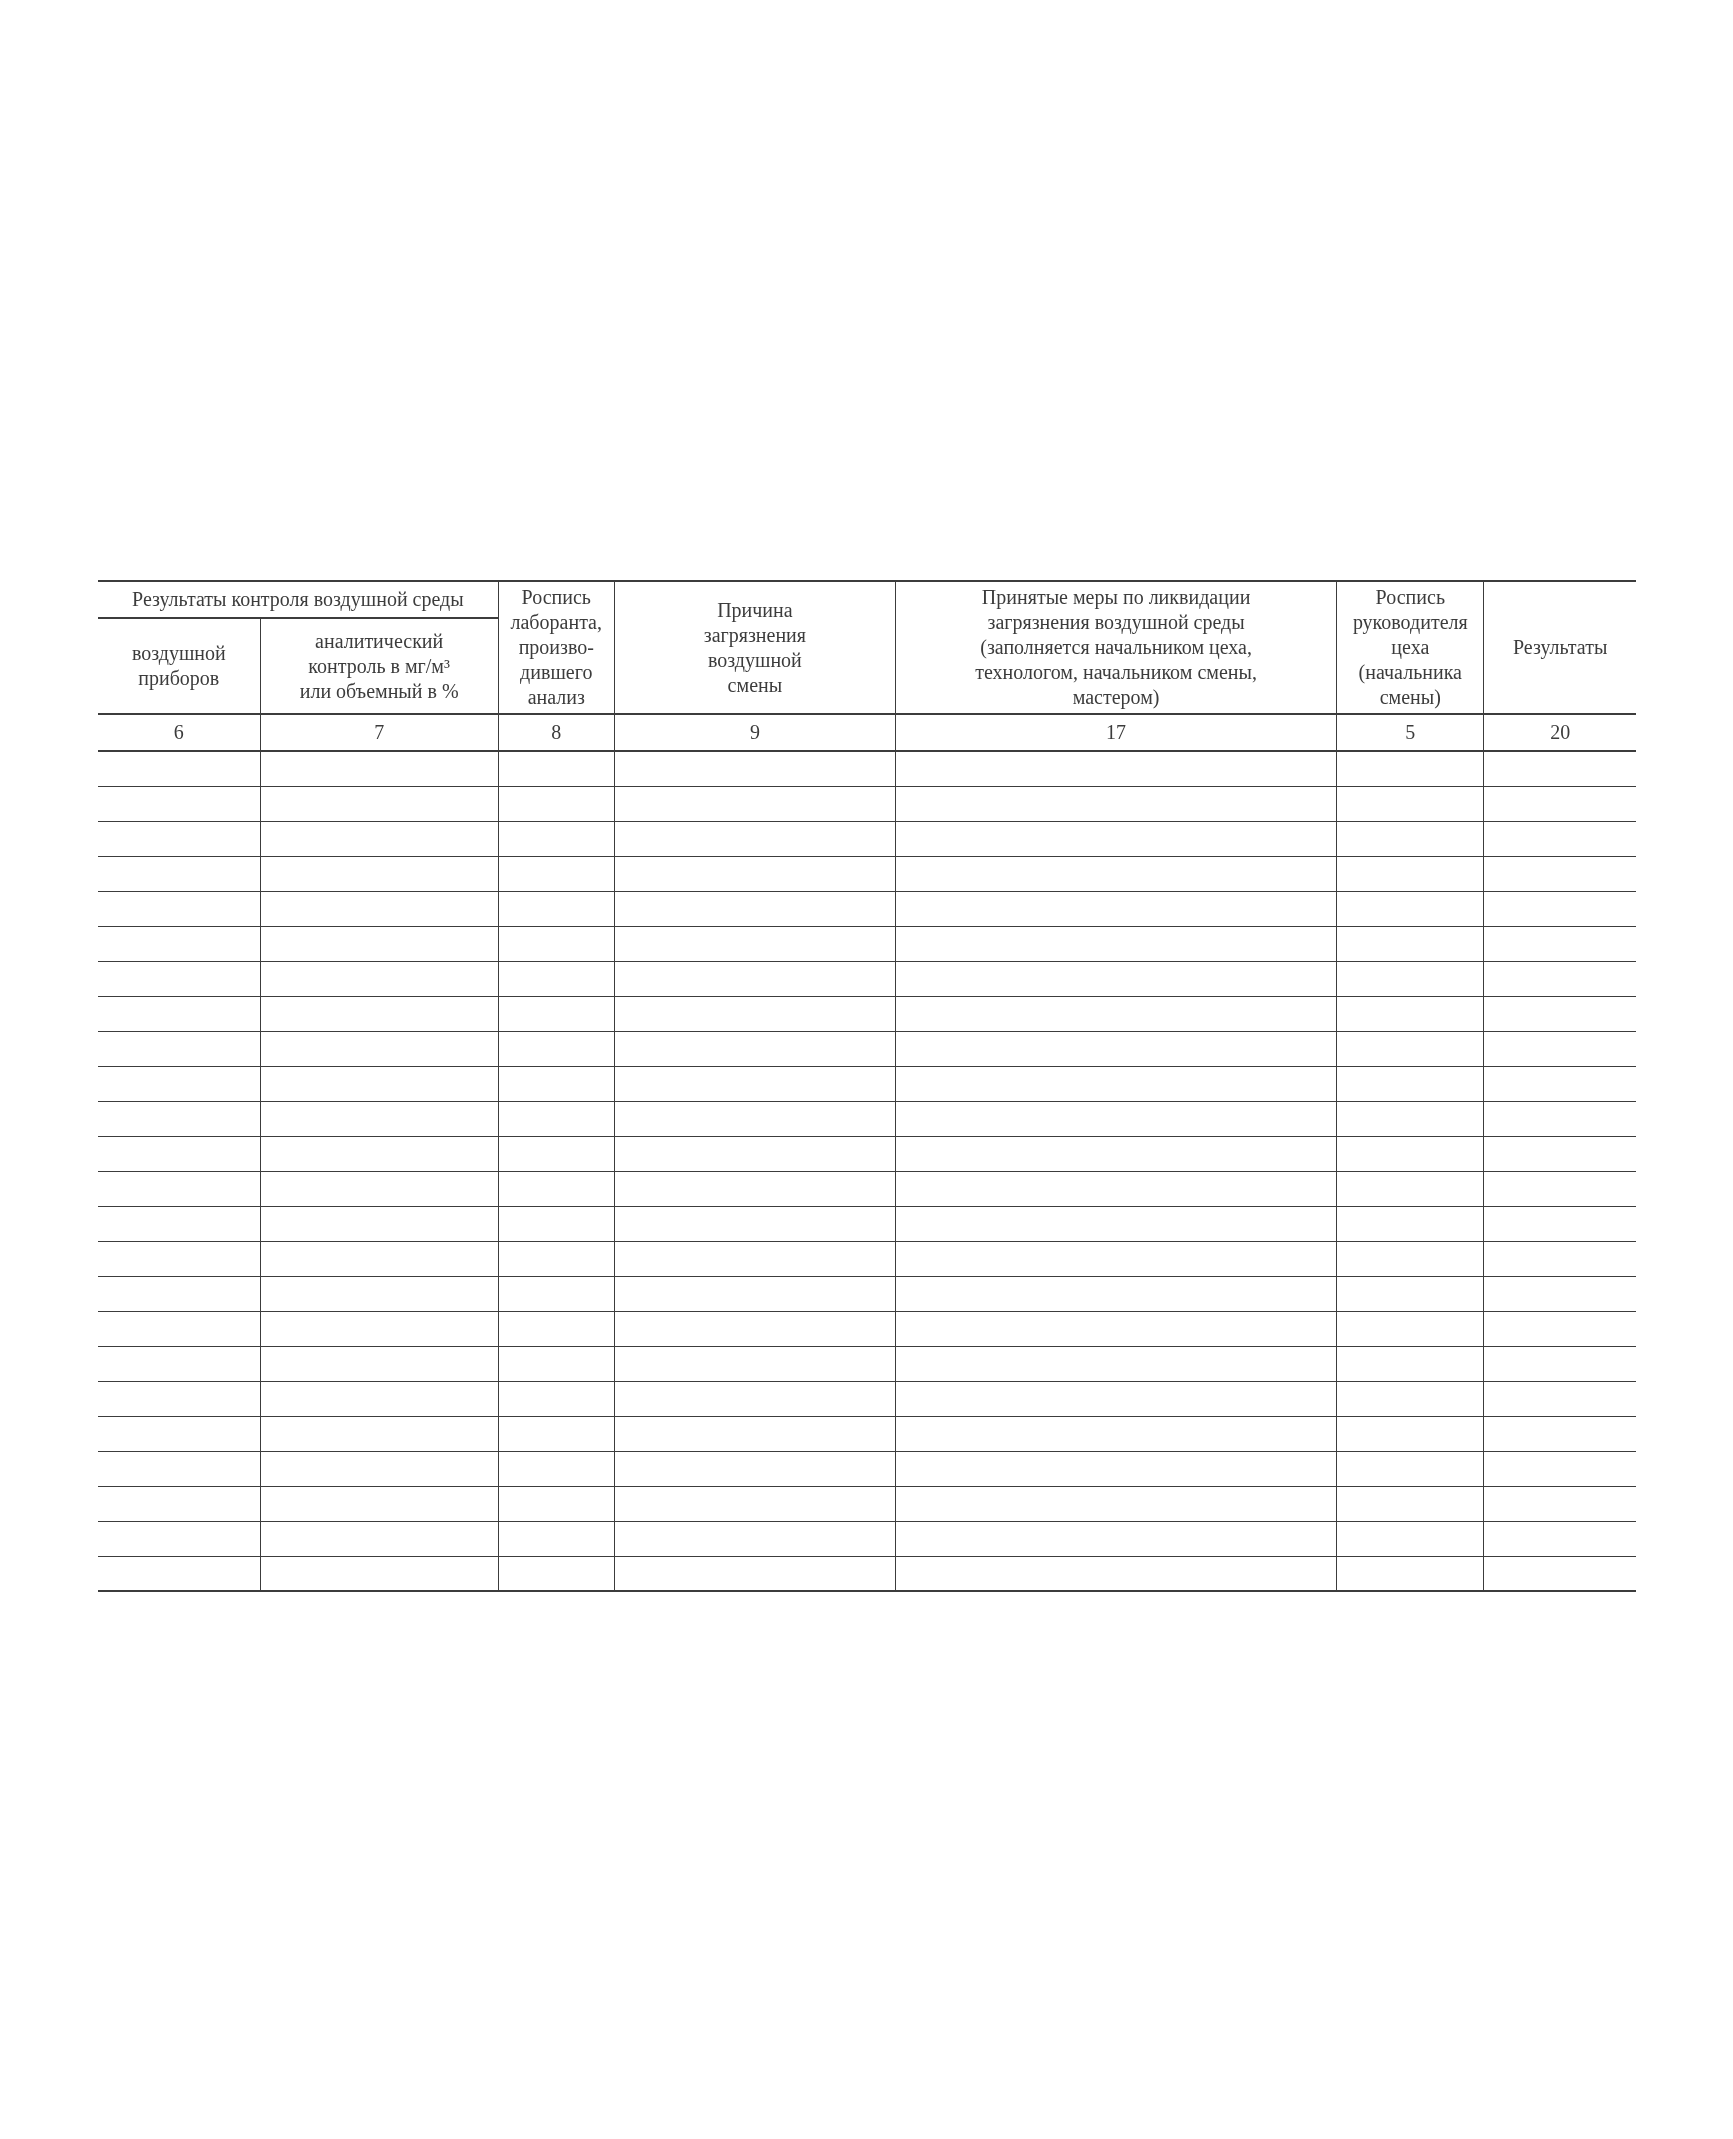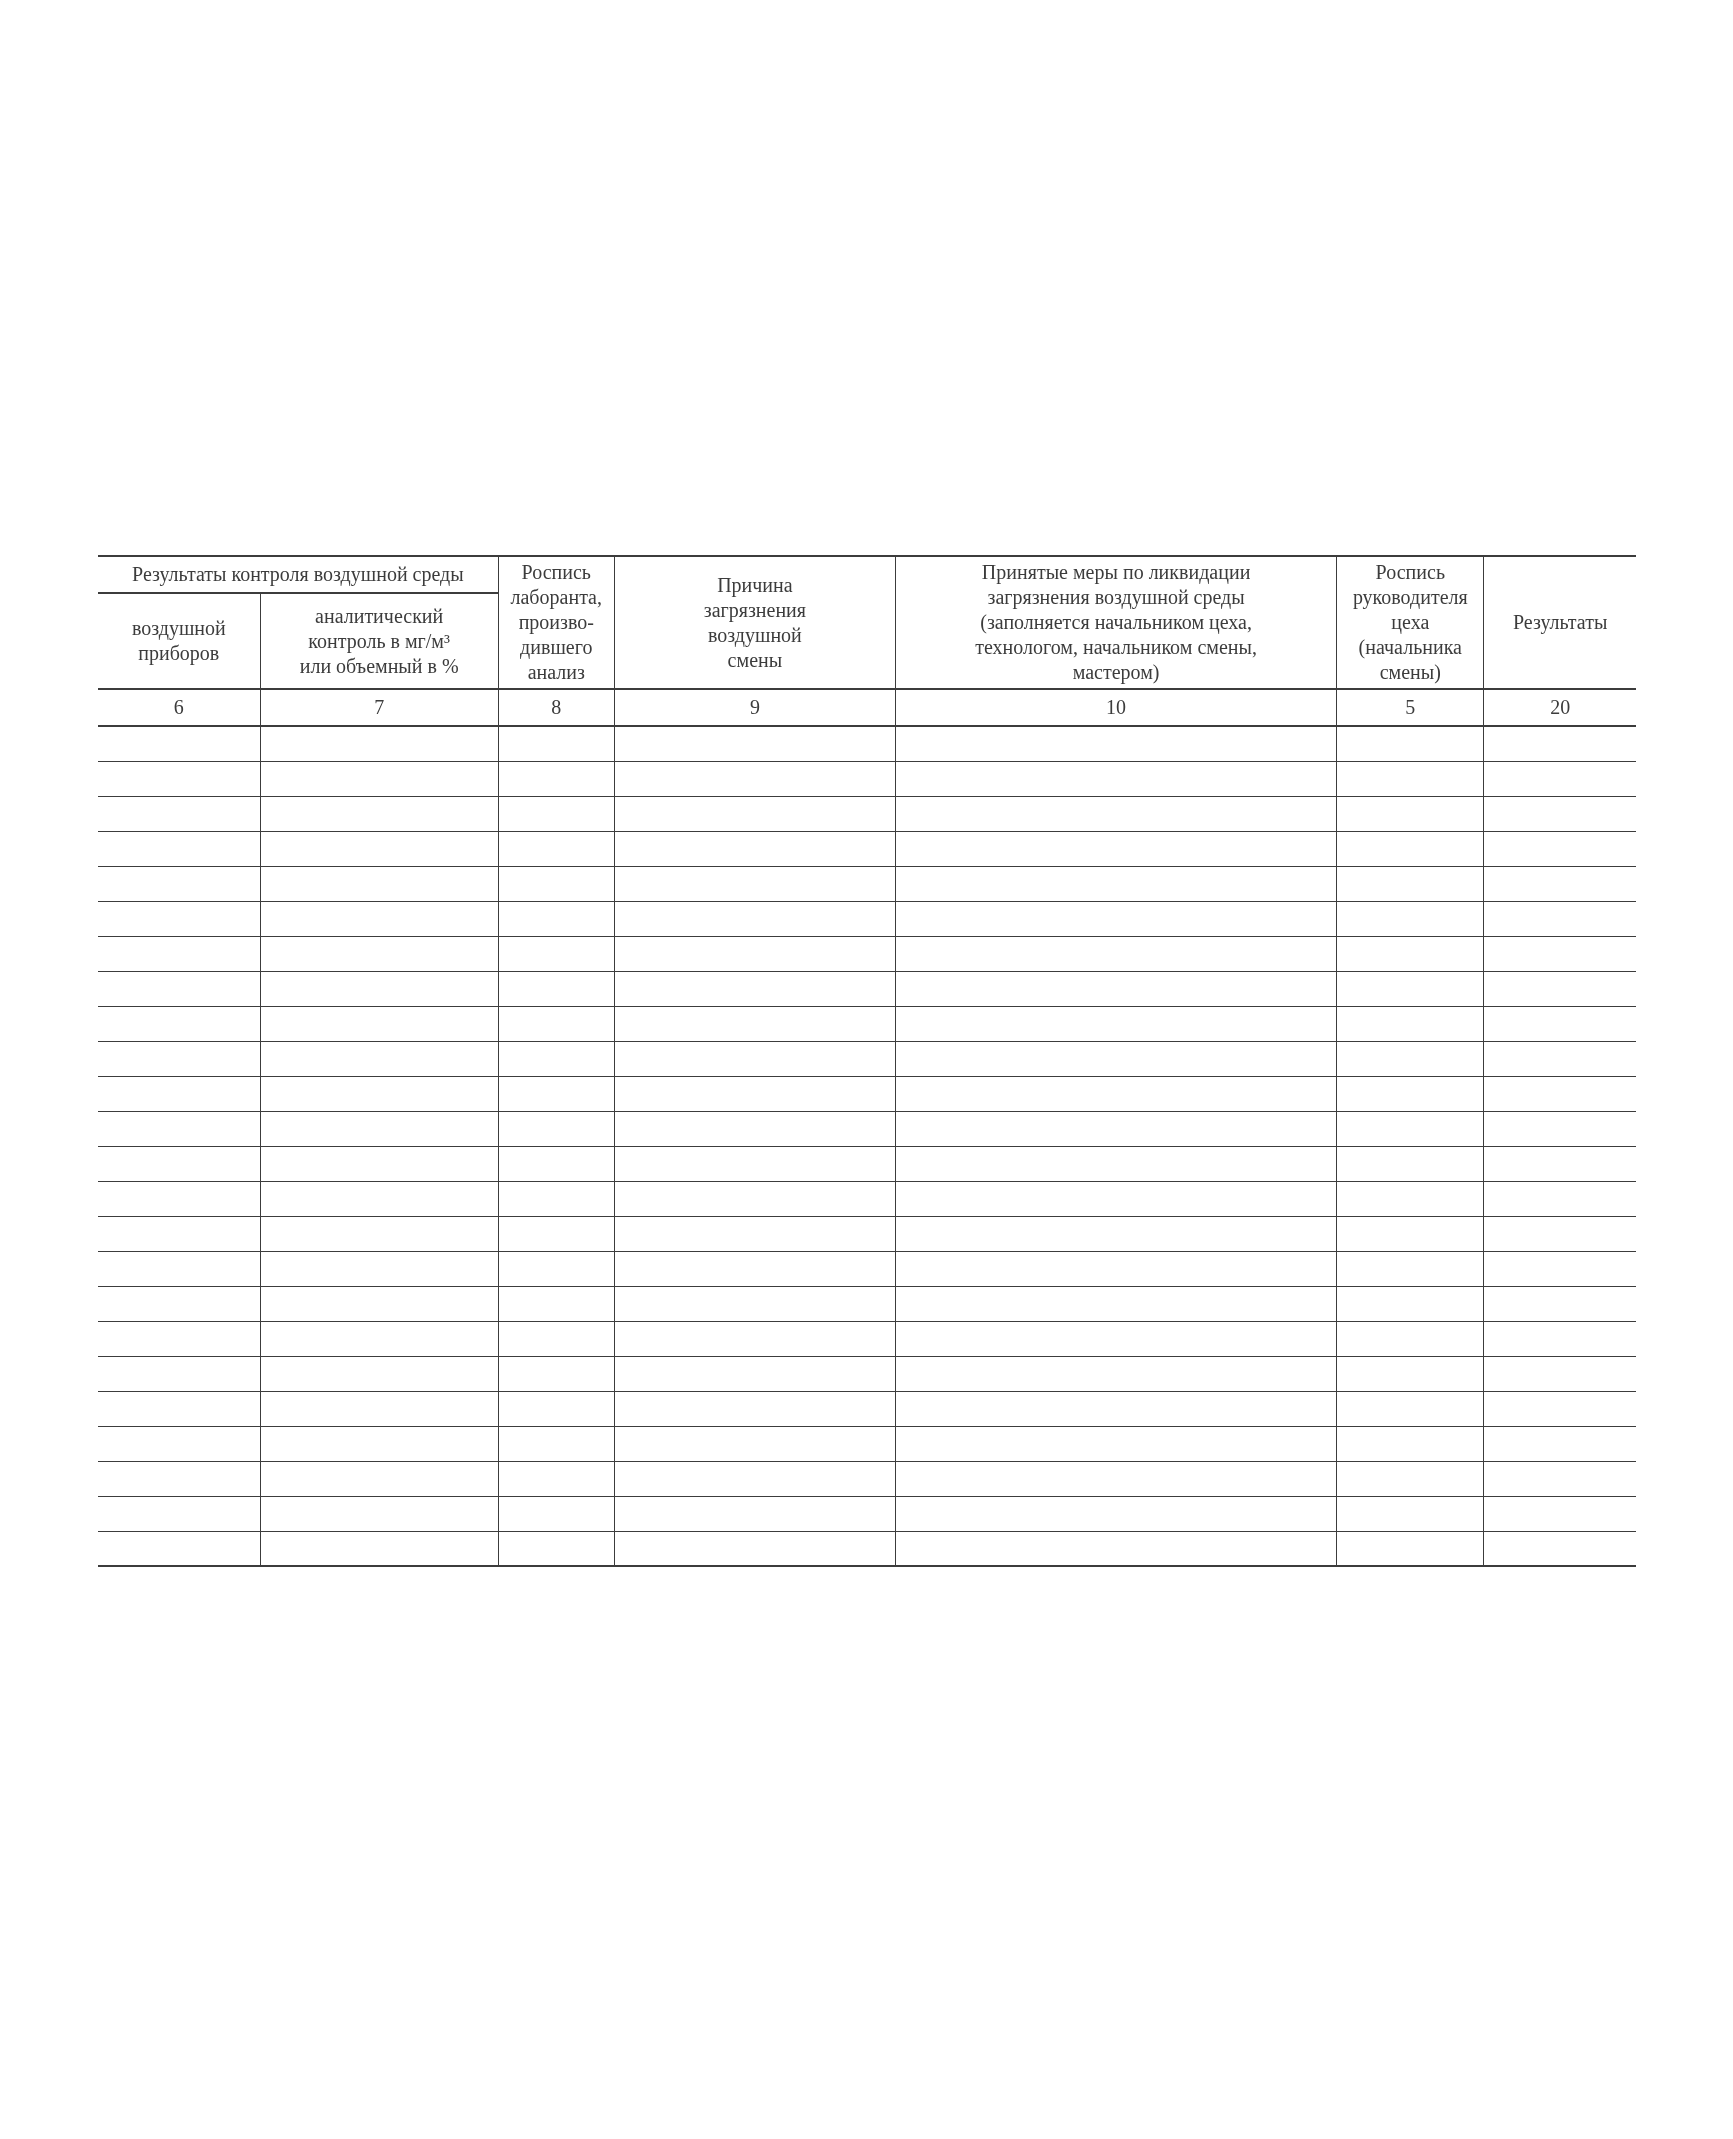--- a/index.html
+++ b/index.html
@@ -21,21 +21,21 @@
     color: var(--text);
   }
   .sheet {
     position: absolute;
     inset: 0;
     background: var(--paper);
   }
   table.journal {
     position: absolute;
     left: 98px;
-    top: 555px;
+    top: 580px;
     width: 1538px;
     border-collapse: collapse;
     table-layout: fixed;
   }
   table.journal th,
   table.journal td {
     padding: 0 4.4px;
     font-weight: normal;
     text-align: center;
     vertical-align: middle;
@@ -117,21 +117,21 @@
 приборов</th>
         <th class="v">аналитический
 контроль в мг/м³
 или объемный в %</th>
       </tr>
       <tr class="numbers">
         <td class="v">6</td>
         <td class="v">7</td>
         <td class="v">8</td>
         <td class="v">9</td>
-        <td class="v">10</td>
+        <td class="v">17</td>
         <td class="v">5</td>
         <td>20</td>
       </tr>
     </thead>
     <tbody>
         <tr>
           <td class="v"></td>
           <td class="v"></td>
           <td class="v"></td>
           <td class="v"></td>

